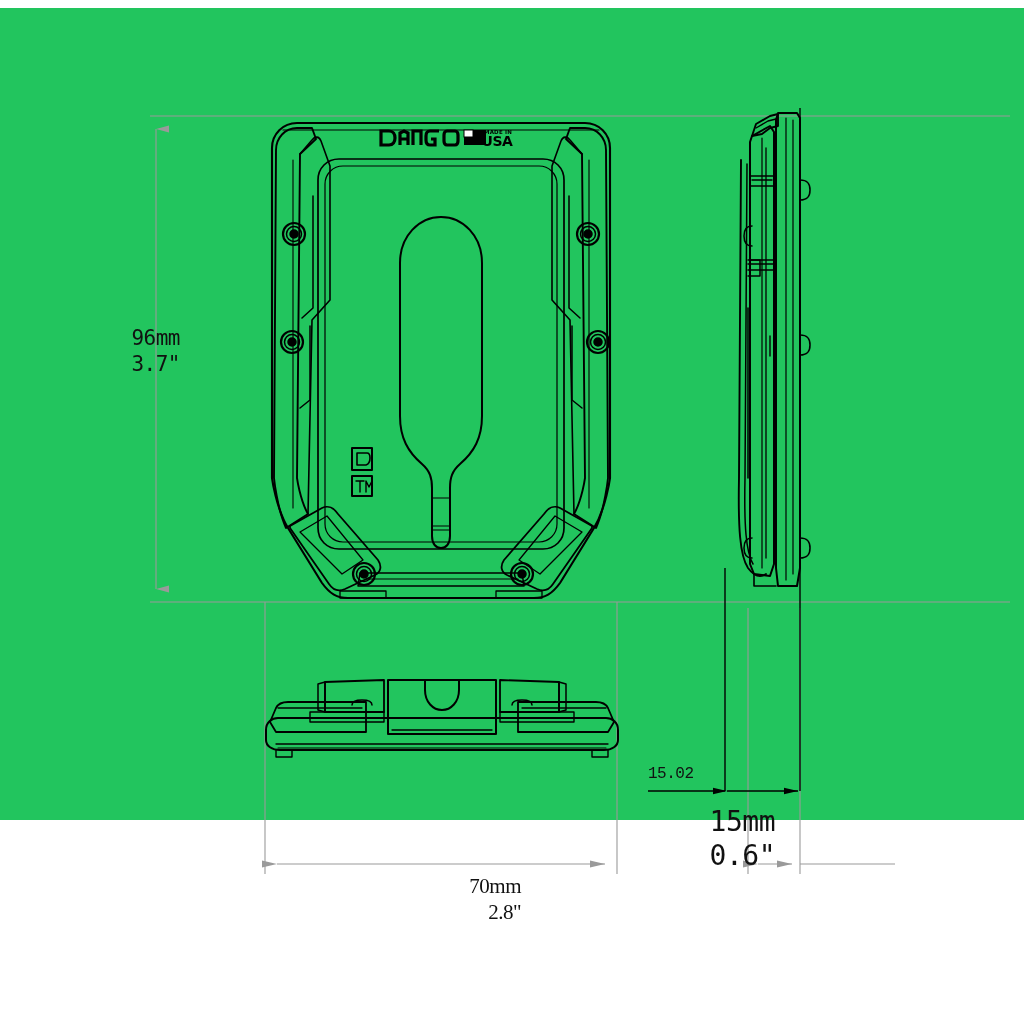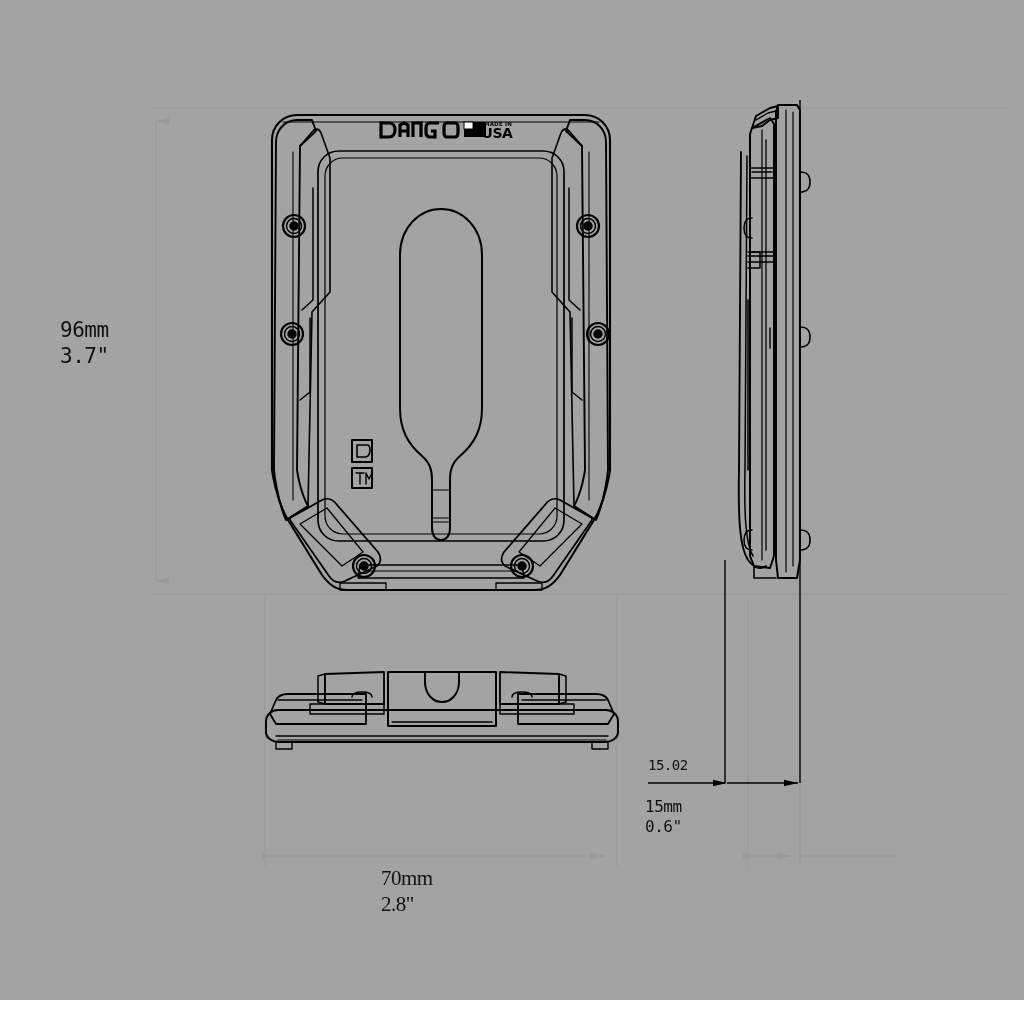--- a/index.html
+++ b/index.html
@@ -10,46 +10,47 @@
   body {
     width: 1024px;
     height: 1024px;
     font-family: "DejaVu Sans Mono", "Liberation Mono", monospace;
     overflow: hidden;
     position: relative;
   }
   #sheet {
     position: relative;
     width: 1024px;
-    height: 1000px;
-    background: #a3a3a3;
+    height: 812px;
+    background: #22c55e;
+    margin-top: 8px;
   }
   #drawing {
     position: absolute;
     left: 0;
     top: 0;
     width: 1024px;
     height: 1024px;
   }
   .dim-label {
     position: absolute;
-    text-align: left;
+    text-align: right;
     color: #111111;
     font-family: "DejaVu Sans Mono", "Liberation Mono", monospace;
     line-height: 1.22;
     white-space: nowrap;
     letter-spacing: -0.5px;
   }
   .dim-label .l1 { display: block; }
   .dim-label .l2 { display: block; }
   .sz-96  { left: 60px;  top: 318px; width: 120px; font-size: 21px; }
   .sz-70  { left: 381px; top: 866px; width: 140px; font-size: 21px; font-family: Liberation Serif, serif; }
-  .sz-15  { left: 645px; top: 797px; width: 130px; font-size: 16px; }
+  .sz-15  { left: 645px; top: 797px; width: 130px; font-size: 28px; }
   .sz-10  { left: 835px; top: 797px; width: 130px; font-size: 21px; }
-  .sz-1502 { left: 648px; top: 757px; width: 100px; font-size: 14px; text-align: left; }
+  .sz-1502 { left: 648px; top: 757px; width: 100px; font-size: 16px; text-align: left; font-family: Liberation Mono, monospace; }
 </style>
 </head>
 <body>
 
 <div id="sheet">
 
   <svg id="drawing" viewBox="0 0 1024 1024" xmlns="http://www.w3.org/2000/svg">
 
     <defs>
       <marker id="arrDown" markerWidth="10" markerHeight="14" refX="5" refY="13" orient="auto" markerUnits="userSpaceOnUse">

